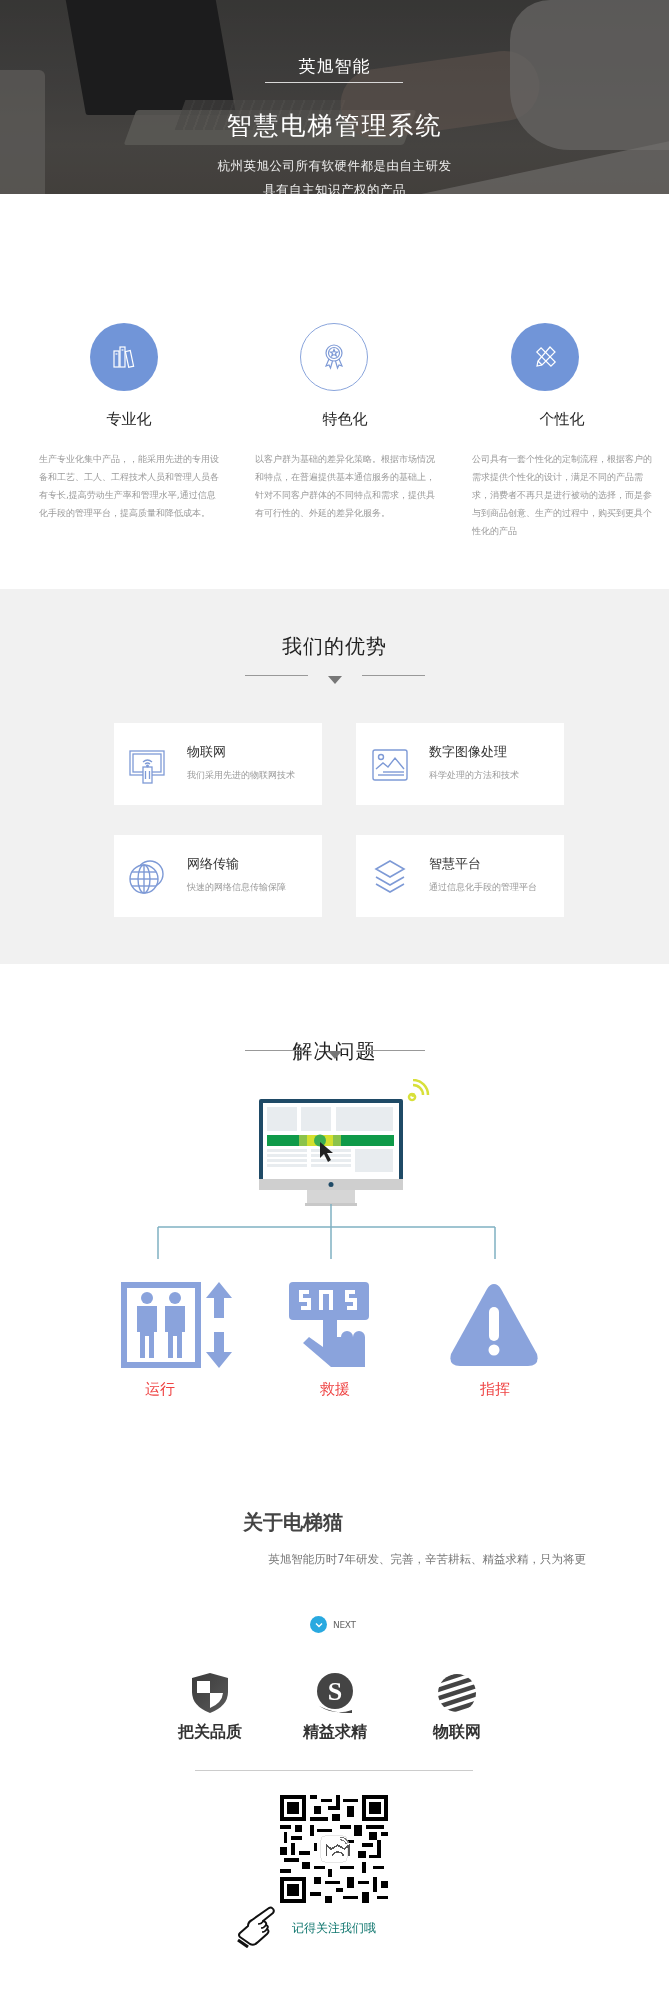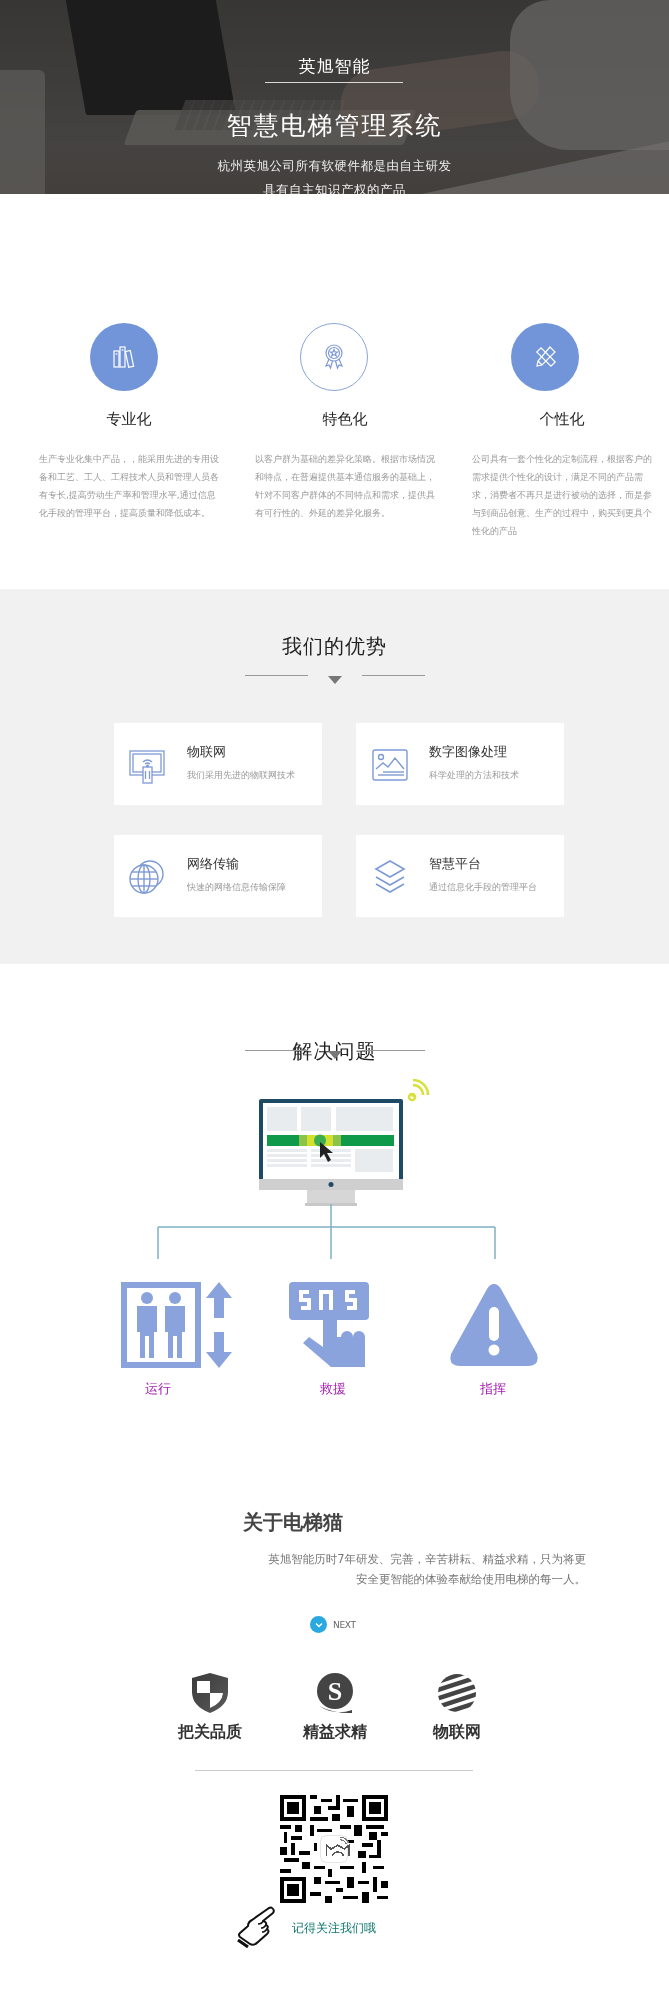--- a/index.html
+++ b/index.html
@@ -38,21 +38,21 @@
 .divider{position:absolute;width:180px;height:16px;left:245px;}
 .divider .dl{position:absolute;top:6px;width:63px;height:1px;background:#999;}
 .divider .dl.a{left:0;} .divider .dl.b{right:0;}
 .divider .tri{position:absolute;left:83px;top:7px;width:0;height:0;border-left:7px solid transparent;border-right:7px solid transparent;border-top:8px solid #777;}
 .card{position:absolute;width:208px;height:82px;background:#fff;}
 .card .cicon{position:absolute;left:14px;top:22px;width:40px;height:40px;}
 .card .ctitle{position:absolute;left:73px;top:20px;font-size:13px;color:#333;}
 .card .cdesc{position:absolute;left:73px;top:46px;font-size:9px;color:#999;}
 
 .solve{position:absolute;left:0;top:964px;width:669px;height:470px;background:#fff;}
-.node-label{position:absolute;font-size:13px;color:#a21caf;}
+.node-label{position:absolute;font-size:15px;color:#ef4444;}
 
 .about{position:absolute;left:0;top:1434px;width:586px;height:566px;background:#fff;}
 .about-title{position:absolute;left:0;right:0;top:75px;text-align:center;font-size:20px;font-weight:bold;color:#444;}
 .about-desc{position:absolute;left:0;right:0;text-align:right;font-size:11.5px;color:#777;}
 .next{position:absolute;left:310px;top:182px;display:flex;align-items:center;gap:6px;cursor:pointer;}
 .next .nc{width:17px;height:17px;border-radius:50%;background:#29a9e0;display:flex;align-items:center;justify-content:center;}
 .next .nt{font-size:9px;color:#666;letter-spacing:-.3px;}
 .badge{position:absolute;top:238px;width:80px;text-align:center;}
 .badge svg{display:block;margin:0 auto;}
 .badge .bl{display:block;margin-top:8px;font-size:16px;color:#333;font-weight:bold;}
@@ -256,21 +256,20 @@
     <path d="M46 2 Q50 2 53 7 L89 72 Q92 84 80 84 L12 84 Q0 84 3 72 L39 7 Q42 2 46 2z" fill="#8aa3dc"></path>
     <rect x="41" y="25" width="10" height="34" rx="5" fill="#fff"></rect>
     <circle cx="46" cy="68" r="5.5" fill="#fff"></circle>
   </svg>
   <div class="node-label" style="left:480px;top:416px;">指挥</div>
 </section>
 
 <section class="about">
   <div class="about-title">关于电梯猫</div>
   <div class="about-desc" style="top:118px;">英旭智能历时7年研发、完善，辛苦耕耘、精益求精，只为将更</div>
-  <div class="about-desc" style="top:138px;">安全更智能的体验奉献给使用电梯的每一人。</div>
 
   <div class="next">
     <span class="nc">
       <svg width="10" height="10" viewBox="0 0 10 10">
           <polyline points="2,3.5 5,6.5 8,3.5" fill="none" stroke="#fff" stroke-width="1.4"></polyline>
         </svg>
     </span>
     <span class="nt">NEXT</span>
   </div>
 

